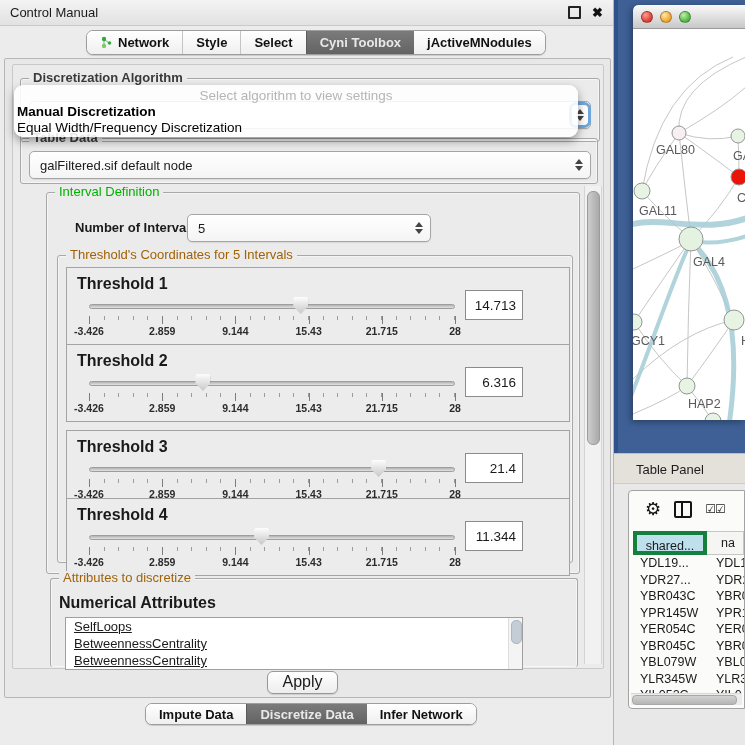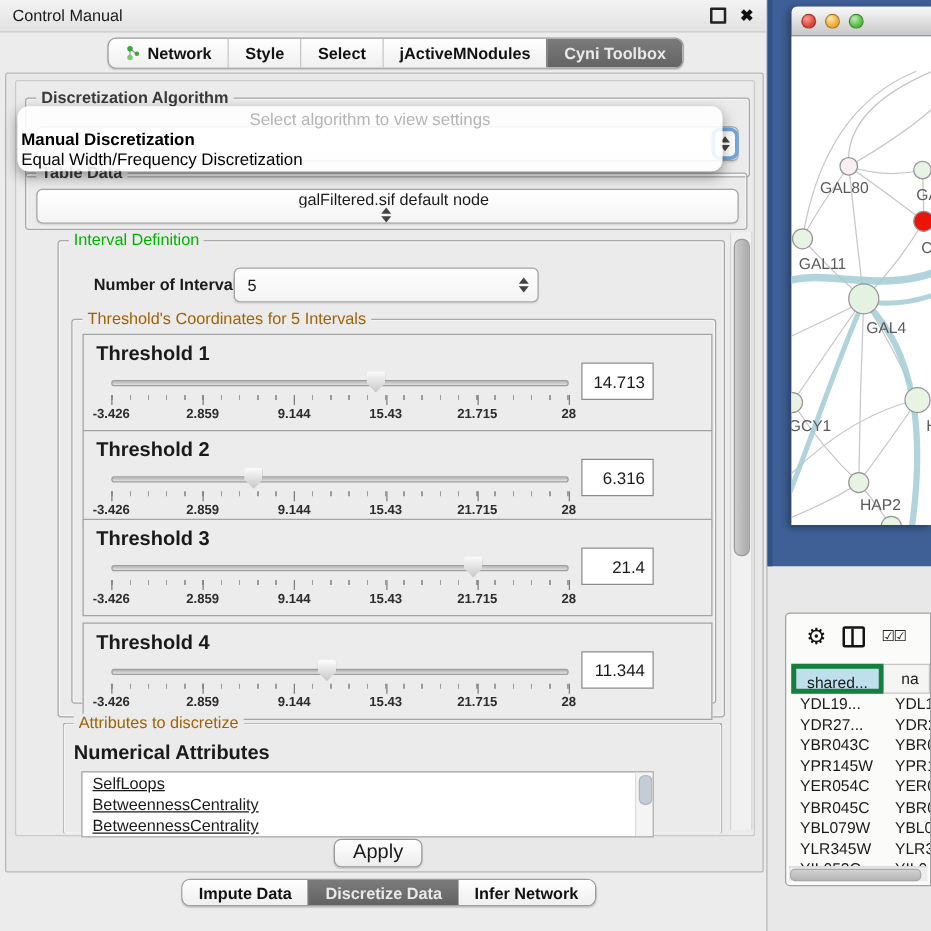--- a/index.html
+++ b/index.html
@@ -171,25 +171,25 @@
           <circle cx="9.5" cy="7" r="1.8" fill="#37a83a"></circle>
         </svg>
         <span>Network</span>
       </div>
       <div class="tab">
           <span>Style</span>
         </div>
       <div class="tab">
           <span>Select</span>
         </div>
-      <div class="tab">
-          <span>jActiveMNodules</span>
-        </div>
       <div class="tab selected">
           <span>Cyni Toolbox</span>
+        </div>
+      <div class="tab">
+          <span>jActiveMNodules</span>
         </div>
     </div>
 
     <div class="content-outer"></div>
     <div class="content-inner"></div>
 
     <div class="titled-group" style="left:20px;top:78px;width:578px;height:62px;">
       <span class="group-title dark">Discretization Algorithm</span>
       <div class="combo" style="left:8px;top:22px;width:560px;height:26px;">
         <span class="combo-text"></span>
@@ -201,21 +201,21 @@
     </div>
 
     <div class="algo-popup">
       <div class="algo-placeholder">Select algorithm to view settings</div>
       <div class="algo-item first">Manual Discretization</div>
       <div class="algo-item">Equal Width/Frequency Discretization</div>
     </div>
 
     <div class="titled-group" style="left:20px;top:138px;width:576px;height:44px;">
       <span class="group-title dark">Table Data</span>
-      <div class="combo" style="left:8px;top:12px;width:560px;height:26px;flex-direction:column;">
+      <div class="combo" style="left:8px;top:12px;width:560px;height:26px;">
         <span class="combo-text">galFiltered.sif default node</span>
         <span class="stepper">
           <span class="arrow-up"></span>
             <span class="arrow-down"></span>
         </span>
       </div>
     </div>
 
     <div class="v-scrollbar">
       <div class="thumb"></div>
@@ -273,21 +273,21 @@
               <div class="tick-major" style="left: 60%;"></div>
               <span class="tick-label" style="left: 60%;">15.43</span>
               <div class="tick-major" style="left: 80%;"></div>
               <span class="tick-label" style="left: 80%;">21.715</span>
               <div class="tick-major" style="left: 100%;"></div>
               <span class="tick-label" style="left: 100%;">28</span>
             </div>
           <div class="value-box">6.316</div>
         </div>
 
-        <div class="threshold-row" style="top:159px;">
+        <div class="threshold-row" style="top:174px;">
           <span class="threshold-label">Threshold 3</span>
           <div class="slider">
             <div class="track"></div>
             <div class="thumb" style="left: 78.9983%;"></div>
             <div class="ticks-minor"></div>
           <div class="tick-major" style="left: 0%;"></div>
               <span class="tick-label" style="left: 0%;">-3.426</span>
               <div class="tick-major" style="left: 20%;"></div>
               <span class="tick-label" style="left: 20%;">2.859</span>
               <div class="tick-major" style="left: 40%;"></div>
@@ -409,20 +409,23 @@
             <circle cx="101" cy="291" r="10" fill="#e7f4e4" stroke="#949494" stroke-width="1"></circle>
             <text x="108" y="316" font-size="12.5" fill="#5a5a5a">H</text>
             <circle cx="54" cy="357" r="8" fill="#e7f4e4" stroke="#949494" stroke-width="1"></circle>
             <text x="55" y="379" font-size="12.5" fill="#5a5a5a">HAP2</text>
             <circle cx="80" cy="392" r="8" fill="#e7f4e4" stroke="#949494" stroke-width="1"></circle>
           </g>
       </svg>
     </div>
   </div>
 
+  <div class="table-panel-bar">
+    <span>Table Panel</span>
+  </div>
 
   <div class="table-window">
     <div class="tw-toolbar">
       <span class="gear-icon">⚙</span>
       <span class="columns-icon"></span>
       <span class="checks-icon">☑☑</span>
     </div>
     <div class="tw-grid">
       <div class="tw-header">
         <div class="h1">shared...</div>

